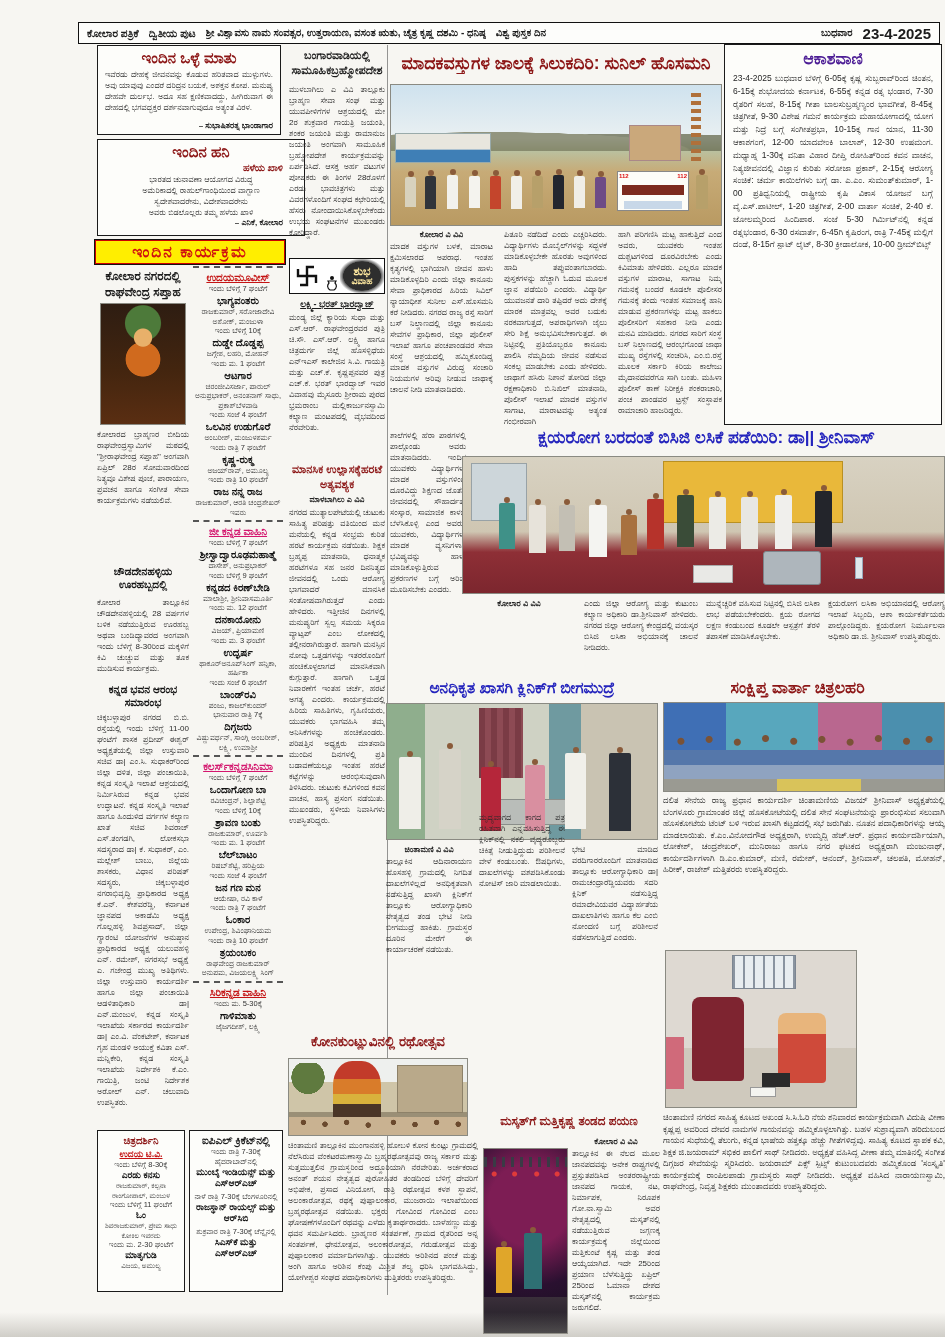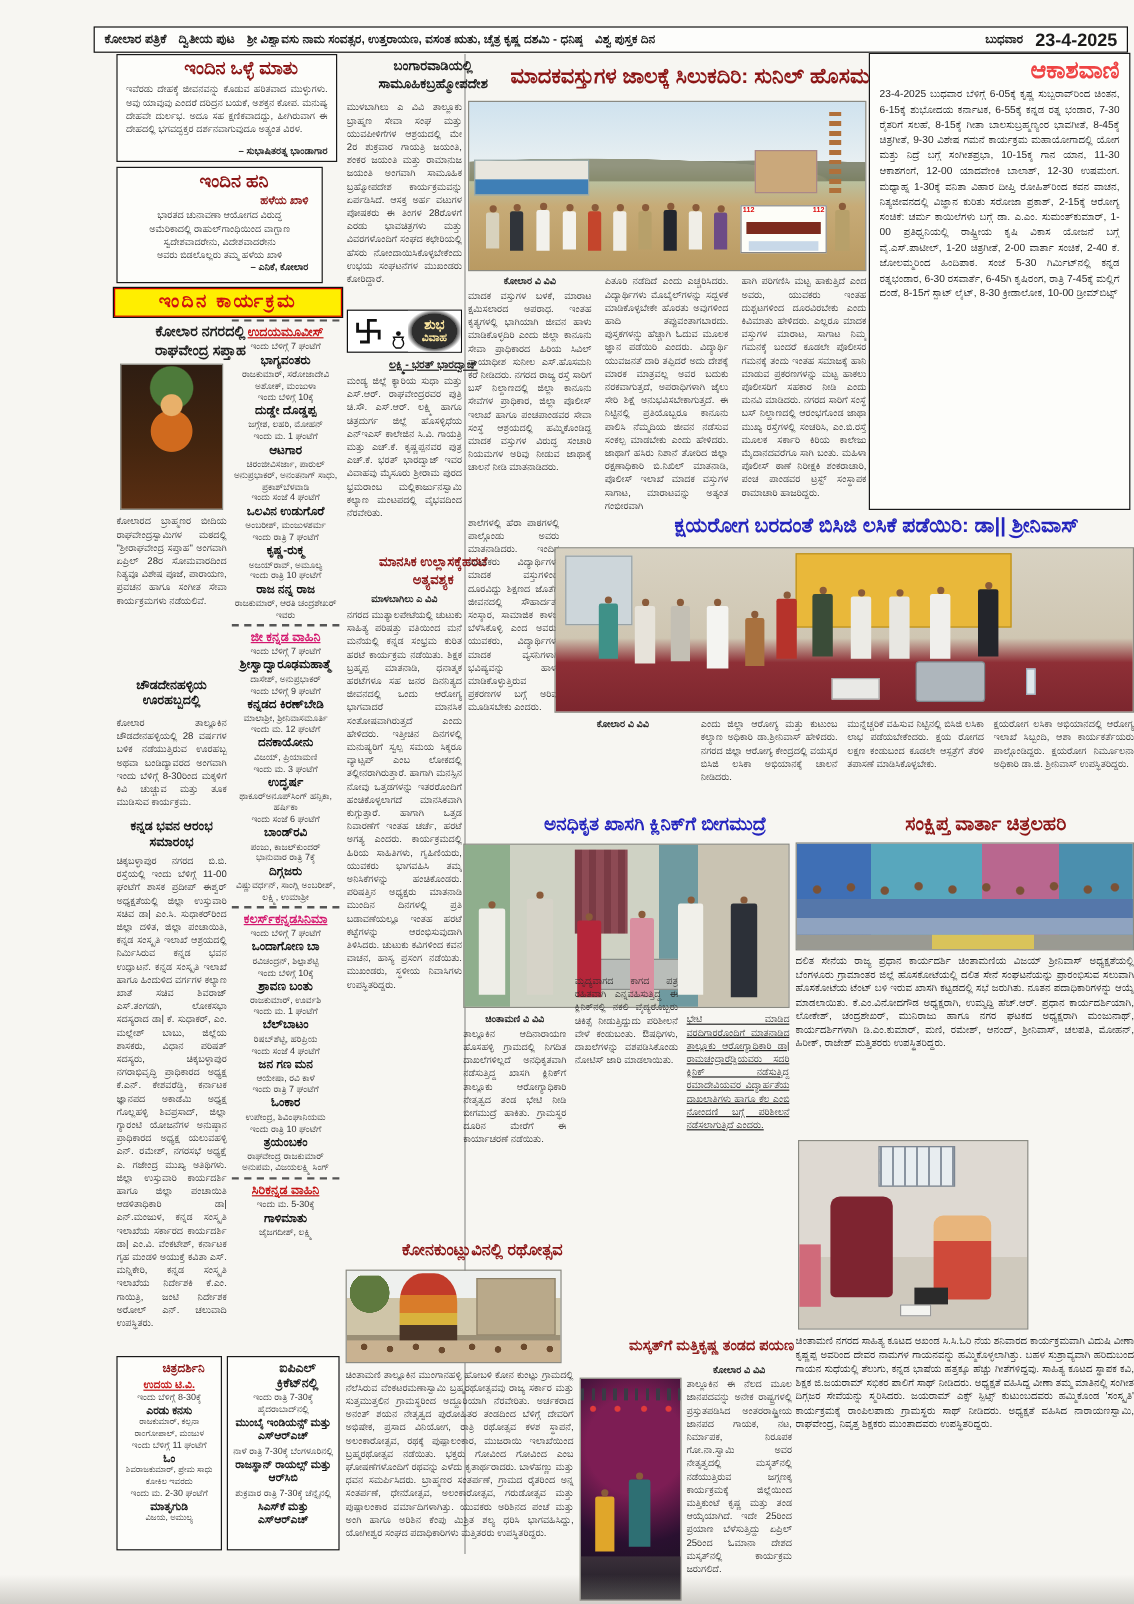--- a/index.html
+++ b/index.html
@@ -5,21 +5,21 @@
   html,body{margin:0;padding:0;background:#e9e7e2;}
   *{box-sizing:border-box;}
   #page{position:relative;width:945px;height:1337px;background:#f7f6f2;
         font-family:"Liberation Sans","DejaVu Sans",sans-serif;color:#1c1c1c;overflow:hidden;}
   .abs{position:absolute;}
   .bt{font-size:8px;line-height:11px;text-align:justify;color:#2a2a2a;overflow:hidden;}
   .bt2{font-size:8.5px;line-height:11.5px;text-align:justify;color:#262626;overflow:hidden;}
   .dateline{font-weight:bold;text-align:center;font-size:8px;line-height:11px;color:#222;}
   .maroon{color:#8c1616;}
   .blueh{color:#2424bd;}
-  .hl{font-weight:bold;text-align:center;margin-left:24px;}
+  .hl{font-weight:bold;text-align:center;}
   .boxed{border:1.5px solid #1a1a1a;background:#fdfdfa;}
   .subhead{font-weight:bold;font-size:10.5px;line-height:13px;text-align:center;color:#111;}
   .tvtime{font-size:7.5px;line-height:10px;text-align:center;color:#333;}
   .tvtitle{font-weight:bold;font-size:10px;line-height:13px;text-align:center;color:#111;}
   .tvcast{font-size:7.5px;line-height:9.5px;text-align:center;color:#333;}
   .tvhead{font-weight:bold;font-size:10.5px;line-height:14px;text-align:center;text-decoration:underline;}
   .red{color:#c41414;} .pink{color:#d4176e;}
   .vrule{background:#444;width:1px;}
   .photo{border:1px solid #8a8a82;overflow:hidden;}
   .pp{position:absolute;border-radius:2px 2px 0 0;}
@@ -44,21 +44,21 @@
   </div>
 
   <div class="abs vrule" style="left:387px;top:45px;height:1250px;opacity:.55;"></div>
 
   <div class="abs boxed" style="left:97px;top:45px;width:184px;height:90px;padding:3px 7px;">
     <div class="hl maroon" style="font-size:15px;line-height:18px;">ಇಂದಿನ ಒಳ್ಳೆ ಮಾತು</div>
     <div class="bt" style="height:52px;margin-top:2px;">ಇವೆರಡು ದೇಹಕ್ಕೆ ಜೀವನವನ್ನು ಕೊಡುವ ಹರಿತವಾದ ಮುಳ್ಳುಗಳು. ಅವು ಯಾವುವು ಎಂದರೆ ದರಿದ್ರನ ಬಯಕೆ, ಅಶಕ್ತನ ಕೋಪ. ಮನುಷ್ಯ ದೇಹವೇ ದುರ್ಲಭ. ಅದೂ ಸಹ ಕ್ಷಣಿಕವಾದದ್ದು, ಹೀಗಿರುವಾಗ ಈ ದೇಹದಲ್ಲಿ ಭಗವದ್ಭಕ್ತರ ದರ್ಶನವಾಗುವುದೂ ಅತ್ಯಂತ ವಿರಳ.</div>
     <div class="credit">– ಸುಭಾಷಿತರತ್ನ ಭಾಂಡಾಗಾರ</div>
   </div>
 
-  <div class="abs boxed" style="left:97px;top:139px;width:172px;height:97px;padding:3px 11px;">
+  <div class="abs boxed" style="left:97px;top:139px;width:208px;height:97px;padding:3px 21px;">
     <div class="hl maroon" style="font-size:15px;line-height:18px;">ಇಂದಿನ ಹನಿ</div>
     <div class="hl maroon" style="font-size:9.5px;line-height:13px;text-align:right;">ಹಳೆಯ ಖಾಳಿ</div>
     <div class="hani-line">ಭಾರತದ ಚುನಾವಣಾ ಆಯೋಗದ ವಿರುದ್ಧ</div>
     <div class="hani-line">ಅಮೆರಿಕಾದಲ್ಲಿ ರಾಹುಲ್‌ಗಾಂಧಿಯಿಂದ ವಾಗ್ಬಾಣ</div>
     <div class="hani-line">ಸ್ವದೇಶವಾದರೇನು, ವಿದೇಶವಾದರೇನು</div>
     <div class="hani-line">ಅವರು ಬಿಡಲೊಲ್ಲರು ತಮ್ಮ ಹಳೆಯ ಖಾಳಿ</div>
     <div class="credit">– ಎನಿಕೆ, ಕೋಲಾರ</div>
   </div>
 
   <div class="abs" style="left:95px;top:240px;width:190px;height:24px;background:#ffee00;border:1px solid #c00;box-shadow:0 0 0 1px #111;display:flex;align-items:center;justify-content:center;">
@@ -223,21 +223,21 @@
       <div style="width:86%;height:8px;background:#c8d8e8;"></div>
     </div>
   </div>
   <div class="abs dateline" style="left:390px;top:229px;width:103px;">ಕೋಲಾರ ವಿ ವಿವಿ</div>
   <div class="abs bt" style="left:390px;top:241px;width:103px;height:184px;">ಮಾದಕ ವಸ್ತುಗಳ ಬಳಕೆ, ಮಾರಾಟ ಕ್ಷಮಿಸಲಾರದ ಅಪರಾಧ. ಇಂತಹ ಕೃತ್ಯಗಳಲ್ಲಿ ಭಾಗಿಯಾಗಿ ಜೀವನ ಹಾಳು ಮಾಡಿಕೊಳ್ಳದಿರಿ ಎಂದು ಜಿಲ್ಲಾ ಕಾನೂನು ಸೇವಾ ಪ್ರಾಧಿಕಾರದ ಹಿರಿಯ ಸಿವಿಲ್ ನ್ಯಾಯಾಧೀಶ ಸುನೀಲ ಎಸ್.ಹೊಸಮನಿ ಕರೆ ನೀಡಿದರು. ನಗರದ ರಾಜ್ಯ ರಸ್ತೆ ಸಾರಿಗೆ ಬಸ್ ನಿಲ್ದಾಣದಲ್ಲಿ ಜಿಲ್ಲಾ ಕಾನೂನು ಸೇವೆಗಳ ಪ್ರಾಧಿಕಾರ, ಜಿಲ್ಲಾ ಪೊಲೀಸ್ ಇಲಾಖೆ ಹಾಗೂ ಪಂಚಪಾಂಡವರ ಸೇವಾ ಸಂಸ್ಥೆ ಆಶ್ರಯದಲ್ಲಿ ಹಮ್ಮಿಕೊಂಡಿದ್ದ ಮಾದಕ ವಸ್ತುಗಳ ವಿರುದ್ಧ ಸಂಚಾರಿ ನಿಯಮಗಳ ಅರಿವು ನೀಡುವ ಜಾಥಾಕ್ಕೆ ಚಾಲನೆ ನೀಡಿ ಮಾತನಾಡಿದರು.</div>
   <div class="abs bt" style="left:504px;top:229px;width:103px;height:196px;">ಪಿತೂರಿ ನಡೆದಿದೆ ಎಂದು ಎಚ್ಚರಿಸಿದರು. ವಿದ್ಯಾರ್ಥಿಗಳು ಮೊಬೈಲ್‌ಗಳನ್ನು ಸದ್ಬಳಕೆ ಮಾಡಿಕೊಳ್ಳಬೇಕೇ ಹೊರತು ಅವುಗಳಿಂದ ಹಾದಿ ತಪ್ಪುವಂತಾಗಬಾರದು. ಪುಸ್ತಕಗಳನ್ನು ಹೆಚ್ಚಾಗಿ ಓದುವ ಮೂಲಕ ಜ್ಞಾನ ಪಡೆಯಿರಿ ಎಂದರು. ವಿದ್ಯಾರ್ಥಿ ಯುವಜನತೆ ದಾರಿ ತಪ್ಪಿದರೆ ಅದು ದೇಶಕ್ಕೆ ಮಾರಕ ಮಾತ್ರವಲ್ಲ ಅವರ ಬದುಕು ನರಕವಾಗುತ್ತದೆ, ಅಪರಾಧಿಗಳಾಗಿ ಜೈಲು ಸೇರಿ ಶಿಕ್ಷೆ ಅನುಭವಿಸಬೇಕಾಗುತ್ತದೆ. ಈ ನಿಟ್ಟಿನಲ್ಲಿ ಪ್ರತಿಯೊಬ್ಬರೂ ಕಾನೂನು ಪಾಲಿಸಿ ನೆಮ್ಮದಿಯ ಜೀವನ ನಡೆಸುವ ಸಂಕಲ್ಪ ಮಾಡಬೇಕು ಎಂದು ಹೇಳಿದರು. ಜಾಥಾಗೆ ಹಸಿರು ನಿಶಾನೆ ತೋರಿದ ಜಿಲ್ಲಾ ರಕ್ಷಣಾಧಿಕಾರಿ ಬಿ.ನಿಖಿಲ್ ಮಾತನಾಡಿ, ಪೊಲೀಸ್ ಇಲಾಖೆ ಮಾದಕ ವಸ್ತುಗಳ ಸಾಗಾಟ, ಮಾರಾಟವನ್ನು ಅತ್ಯಂತ ಗಂಭೀರವಾಗಿ</div>
   <div class="abs bt" style="left:618px;top:229px;width:104px;height:196px;">ಹಾಗಿ ಪರಿಗಣಿಸಿ ಮಟ್ಟ ಹಾಕುತ್ತಿದೆ ಎಂದ ಅವರು, ಯುವಕರು ಇಂತಹ ದುಶ್ಚಟಗಳಿಂದ ದೂರವಿರಬೇಕು ಎಂದು ಕಿವಿಮಾತು ಹೇಳಿದರು. ಎಲ್ಲರೂ ಮಾದಕ ವಸ್ತುಗಳ ಮಾರಾಟ, ಸಾಗಾಟ ನಿಮ್ಮ ಗಮನಕ್ಕೆ ಬಂದರೆ ಕೂಡಲೇ ಪೊಲೀಸರ ಗಮನಕ್ಕೆ ತಂದು ಇಂತಹ ಸಮಾಜಕ್ಕೆ ಹಾನಿ ಮಾಡುವ ಪ್ರಕರಣಗಳನ್ನು ಮಟ್ಟ ಹಾಕಲು ಪೊಲೀಸರಿಗೆ ಸಹಕಾರ ನೀಡಿ ಎಂದು ಮನವಿ ಮಾಡಿದರು. ನಗರದ ಸಾರಿಗೆ ಸಂಸ್ಥೆ ಬಸ್ ನಿಲ್ದಾಣದಲ್ಲಿ ಆರಂಭಗೊಂಡ ಜಾಥಾ ಮುಖ್ಯ ರಸ್ತೆಗಳಲ್ಲಿ ಸಂಚರಿಸಿ, ಎಂ.ಬಿ.ರಸ್ತೆ ಮೂಲಕ ಸರ್ಕಾರಿ ಕಿರಿಯ ಕಾಲೇಜು ಮೈದಾನದವರೆಗೂ ಸಾಗಿ ಬಂತು. ಮಹಿಳಾ ಪೊಲೀಸ್ ಠಾಣೆ ನಿರೀಕ್ಷಕಿ ಶಂಕರಾಚಾರಿ, ಪಂಚ ಪಾಂಡವರ ಟ್ರಸ್ಟ್ ಸಂಸ್ಥಾಪಕ ರಾಮಾಚಾರಿ ಹಾಜರಿದ್ದರು.</div>
   <div class="abs bt" style="left:390px;top:430px;width:76px;height:228px;">ಶಾಲೆಗಳಲ್ಲಿ ಹೆರಾ ಪಾಠಗಳಲ್ಲಿ ಪಾಲ್ಗೊಂಡು ಅವರು ಮಾತನಾಡಿದರು. ಇಂದಿನ ಯುವಕರು ವಿದ್ಯಾರ್ಥಿಗಳು ಮಾದಕ ವಸ್ತುಗಳಿಂದ ದೂರವಿದ್ದು ಶಿಕ್ಷಣದ ಜೊತೆಗೆ ಜೀವನದಲ್ಲಿ ಸೌಹಾರ್ದತೆ, ಸಂಸ್ಕಾರ, ಸಾಮಾಜಿಕ ಕಾಳಜಿ ಬೆಳೆಸಿಕೊಳ್ಳಿ ಎಂದ ಅವರು, ಯುವಕರು, ವಿದ್ಯಾರ್ಥಿಗಳು ಮಾದಕ ವ್ಯಸನಿಗಳಾಗಿ ಭವಿಷ್ಯವನ್ನು ಹಾಳು ಮಾಡಿಕೊಳ್ಳುತ್ತಿರುವ ಪ್ರಕರಣಗಳ ಬಗ್ಗೆ ಅರಿವು ಮೂಡಿಸಬೇಕು ಎಂದರು.</div>
 
   <div class="abs boxed" style="left:724px;top:44px;width:218px;height:381px;padding:4px 8px;">
-    <div class="hl" style="color:#ef4444;font-size:20px;line-height:20px;text-align:right;">ಆಕಾಶವಾಣಿ</div>
+    <div class="hl" style="color:#4c1d95;font-size:16px;line-height:20px;">ಆಕಾಶವಾಣಿ</div>
     <div class="bt2" style="height:348px;margin-top:3px;line-height:12.8px;">23-4-2025 ಬುಧವಾರ ಬೆಳಿಗ್ಗೆ 6-05ಕ್ಕೆ ಕೃಷ್ಣ ಸುಬ್ಬರಾವ್‌ರಿಂದ ಚಿಂತನ, 6-15ಕ್ಕೆ ಶುಭೋದಯ ಕರ್ನಾಟಕ, 6-55ಕ್ಕೆ ಕನ್ನಡ ರತ್ನ ಭಂಡಾರ, 7-30 ರೈತರಿಗೆ ಸಲಹೆ, 8-15ಕ್ಕೆ ಗೀತಾ ಬಾಲಸುಬ್ರಹ್ಮಣ್ಯಂರ ಭಾವಗೀತೆ, 8-45ಕ್ಕೆ ಚಿತ್ರಗೀತೆ, 9-30 ವಿಶೇಷ ಗಮನೆ ಕಾರ್ಯಕ್ರಮ ಮಹಾಯೋಗಾದಲ್ಲಿ ಯೋಗ ಮತ್ತು ನಿದ್ರೆ ಬಗ್ಗೆ ಸಂಗೀತಪ್ರಭಾ, 10-15ಕ್ಕ ಗಾನ ಯಾನ, 11-30 ಆಕಾಶಗಂಗೆ, 12-00 ಯಾದವೇಂಕಿ ಬಾಲಾಶ್, 12-30 ಉಷಮಂಗ. ಮಧ್ಯಾಹ್ನ 1-30ಕ್ಕೆ ವನಿತಾ ವಿಹಾರ ದೀಪ್ತಿ ರೋಹಿತ್‌ರಿಂದ ಕವನ ವಾಚನ, ನಿತ್ಯಜೀವನದಲ್ಲಿ ವಿಜ್ಞಾನ ಕುರಿತು ಸರೋಜಾ ಪ್ರಕಾಶ್, 2-15ಕ್ಕೆ ಆರೋಗ್ಯ ಸಂಚಿಕೆ: ಚರ್ಮ ಕಾಯಿಲೆಗಳು ಬಗ್ಗೆ ಡಾ. ಎ.ಎಂ. ಸುಮಂತ್‌ಕುಮಾರ್, 1-00 ಪ್ರತಿಧ್ವನಿಯಲ್ಲಿ ರಾಷ್ಟ್ರೀಯ ಕೃಷಿ ವಿಕಾಸ ಯೋಜನೆ ಬಗ್ಗೆ ವೈ.ಎಸ್.ಪಾಟೀಲ್, 1-20 ಚಿತ್ರಗೀತೆ, 2-00 ವಾರ್ತಾ ಸಂಚಿಕೆ, 2-40 ಕೆ. ಜೋಲಮ್ಮರಿಂದ ಹಿಂದಿಪಾಠ. ಸಂಜೆ 5-30 ಗಿರ್ಮಿಟ್‌ನಲ್ಲಿ ಕನ್ನಡ ರತ್ನಭಂಡಾರ, 6-30 ರಸವಾರ್ತೆ, 6-45ಗಿ ಕೃಷಿರಂಗ, ರಾತ್ರಿ 7-45ಕ್ಕೆ ಮಲ್ಲಿಗೆ ದಂಡೆ, 8-15ಗೆ ಸ್ಪಾಟ್ ಲೈಟ್, 8-30 ಕ್ರೀಡಾಲೋಕ, 10-00 ಡ್ರೀಮ್‌ಬಿಟ್ಸ್</div>
   </div>
 
   <div class="abs hl blueh" style="left:468px;top:427px;width:477px;font-size:17px;line-height:22px;white-space:nowrap;overflow:hidden;">ಕ್ಷಯರೋಗ ಬರದಂತೆ ಬಿಸಿಜಿ ಲಸಿಕೆ ಪಡೆಯಿರಿ: ಡಾ|| ಶ್ರೀನಿವಾಸ್</div>
   <div class="abs photo" style="left:462px;top:456px;width:483px;height:138px;background:linear-gradient(180deg,#d8d2c2 0%,#cfc6b2 55%,#8e2f36 70%,#7c262e 100%);">
     <div class="abs" style="left:200px;top:4px;width:180px;height:62px;background:#e9b83a;border:1px solid #b99022;"></div>
     <div class="abs" style="left:8px;top:6px;width:56px;height:58px;background:#cdd6da;border:1px solid #98a2a6;"></div>
     <div class="pp" style="left:36px;bottom:44px;width:16px;height:46px;background:#3f9188;"></div>
     <div class="pp" style="left:66px;bottom:40px;width:17px;height:48px;background:#e7e3da;"></div>
     <div class="pp" style="left:96px;bottom:42px;width:16px;height:46px;background:#c3bfb4;"></div>
@@ -265,21 +265,21 @@
     <div class="pp" style="left:12px;bottom:10px;width:22px;height:72px;background:#efeee8;"></div>
     <div class="pp" style="left:52px;bottom:10px;width:22px;height:80px;background:#d6d3c8;"></div>
     <div class="pp" style="left:94px;bottom:8px;width:20px;height:64px;background:#b5263a;"></div>
     <div class="pp" style="left:138px;bottom:8px;width:20px;height:66px;background:#d98fa0;"></div>
     <div class="pp" style="left:178px;bottom:10px;width:21px;height:76px;background:#f1f0ea;"></div>
     <div class="pp" style="left:222px;bottom:8px;width:22px;height:78px;background:#2c3038;"></div>
   </div>
   <div class="abs dateline" style="left:386px;top:844px;width:86px;">ಚಿಂತಾಮಣಿ ವಿ ವಿವಿ</div>
   <div class="abs bt" style="left:386px;top:856px;width:86px;height:172px;">ತಾಲ್ಲೂಕಿನ ಆದಿನಾರಾಯಣ ಹೊಸಹಳ್ಳಿ ಗ್ರಾಮದಲ್ಲಿ ನಿಗದಿತ ದಾಖಲೆಗಳಿಲ್ಲದೆ ಅನಧಿಕೃತವಾಗಿ ನಡೆಸುತ್ತಿದ್ದ ಖಾಸಗಿ ಕ್ಲಿನಿಕ್‌ಗೆ ತಾಲ್ಲೂಕು ಆರೋಗ್ಯಾಧಿಕಾರಿ ನೇತೃತ್ವದ ತಂಡ ಭೇಟಿ ನೀಡಿ ಬೀಗಮುದ್ರೆ ಹಾಕಿತು. ಗ್ರಾಮಸ್ಥರ ದೂರಿನ ಮೇರೆಗೆ ಈ ಕಾರ್ಯಾಚರಣೆ ನಡೆಯಿತು.</div>
   <div class="abs bt" style="left:479px;top:812px;width:86px;height:264px;">ಮೃದ್ಯವಾಗದ ಕಾಗದ ಪತ್ರ ರಹಿತವಾಗಿ ಎನ್ನವಹಿಸುತ್ತಿದ್ದ ಈ ಕ್ಲಿನಿಕ್‌ನಲ್ಲಿ ನಕಲಿ ವೈದ್ಯರೊಬ್ಬರು ಚಿಕಿತ್ಸೆ ನೀಡುತ್ತಿದ್ದುದು ಪರಿಶೀಲನೆ ವೇಳೆ ಕಂಡುಬಂತು. ಔಷಧಿಗಳು, ದಾಖಲೆಗಳನ್ನು ವಶಪಡಿಸಿಕೊಂಡು ನೋಟಿಸ್ ಜಾರಿ ಮಾಡಲಾಯಿತು.</div>
-  <div class="abs bt" style="left:572px;top:844px;width:86px;height:264px;text-decoration:underline;">ಭೇಟಿ ಮಾಡಿದ ವರದಿಗಾರರೊಂದಿಗೆ ಮಾತನಾಡಿದ ತಾಲ್ಲೂಕು ಆರೋಗ್ಯಾಧಿಕಾರಿ ಡಾ| ರಾಮಚಂದ್ರಾರೆಡ್ಡಿಯವರು ಸದರಿ ಕ್ಲಿನಿಕ್ ನಡೆಸುತ್ತಿದ್ದ ರಮಾದೇವಿಯವರ ವಿದ್ಯಾರ್ಹತೆಯ ದಾಖಲಾತಿಗಳು ಹಾಗೂ ಕೆಲ ಎಂಬಿ ನೋಂದಣಿ ಬಗ್ಗೆ ಪರಿಶೀಲನೆ ನಡೆಸಲಾಗುತ್ತಿದೆ ಎಂದರು.</div>
+  <div class="abs bt" style="left:572px;top:844px;width:86px;height:264px;">ಭೇಟಿ ಮಾಡಿದ ವರದಿಗಾರರೊಂದಿಗೆ ಮಾತನಾಡಿದ ತಾಲ್ಲೂಕು ಆರೋಗ್ಯಾಧಿಕಾರಿ ಡಾ| ರಾಮಚಂದ್ರಾರೆಡ್ಡಿಯವರು ಸದರಿ ಕ್ಲಿನಿಕ್ ನಡೆಸುತ್ತಿದ್ದ ರಮಾದೇವಿಯವರ ವಿದ್ಯಾರ್ಹತೆಯ ದಾಖಲಾತಿಗಳು ಹಾಗೂ ಕೆಲ ಎಂಬಿ ನೋಂದಣಿ ಬಗ್ಗೆ ಪರಿಶೀಲನೆ ನಡೆಸಲಾಗುತ್ತಿದೆ ಎಂದರು.</div>
 
   <div class="abs hl maroon" style="left:650px;top:678px;width:295px;font-size:16px;line-height:20px;white-space:nowrap;overflow:hidden;">ಸಂಕ್ಷಿಪ್ತ ವಾರ್ತಾ ಚಿತ್ರಲಹರಿ</div>
   <div class="abs photo" style="left:663px;top:702px;width:282px;height:90px;background:linear-gradient(90deg,#3f6fb5 0 22%,#58a7bd 22% 55%,#b9678f 55% 78%,#4b8fae 78% 100%);">
     <div class="abs" style="left:0;bottom:12px;width:282px;height:46px;background:
       radial-gradient(circle at 6% 18%, #7a5236 0 3px, transparent 4px),radial-gradient(circle at 16% 14%, #7a5236 0 3px, transparent 4px),
       radial-gradient(circle at 26% 20%, #7a5236 0 3px, transparent 4px),radial-gradient(circle at 36% 12%, #7a5236 0 3px, transparent 4px),
       radial-gradient(circle at 46% 18%, #7a5236 0 3px, transparent 4px),radial-gradient(circle at 56% 14%, #7a5236 0 3px, transparent 4px),
       radial-gradient(circle at 66% 20%, #7a5236 0 3px, transparent 4px),radial-gradient(circle at 76% 12%, #7a5236 0 3px, transparent 4px),
       radial-gradient(circle at 86% 18%, #7a5236 0 3px, transparent 4px),radial-gradient(circle at 94% 14%, #7a5236 0 3px, transparent 4px),
       linear-gradient(180deg,transparent 0 36%, #5577aa 36% 70%, #8fa3c0 70% 100%);"></div>

